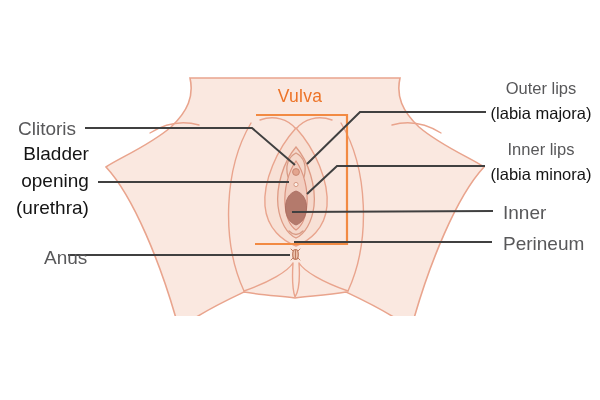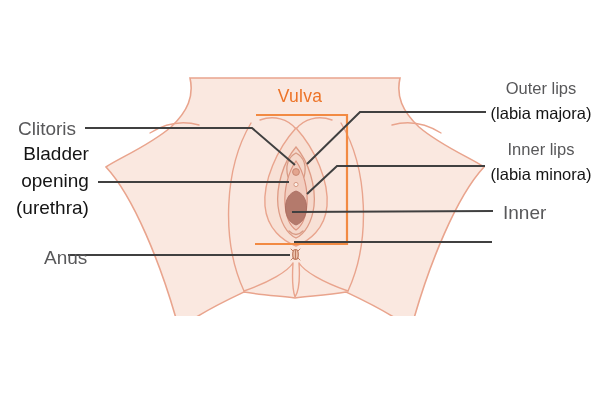--- a/index.html
+++ b/index.html
@@ -118,13 +118,14 @@
     <div class="sub">(labia majora)</div>
   </div>
 
   <div class="rgroup" style="top:137px;">
     <div class="main">Inner lips</div>
     <div class="sub">(labia minora)</div>
   </div>
 
   <div class="lbl" style="left:503px;top:202px;">Inner</div>
 
+  <div class="lbl" style="left:503px;top:233px;">Perineum</div>
 </div>
 
 </body></html>

